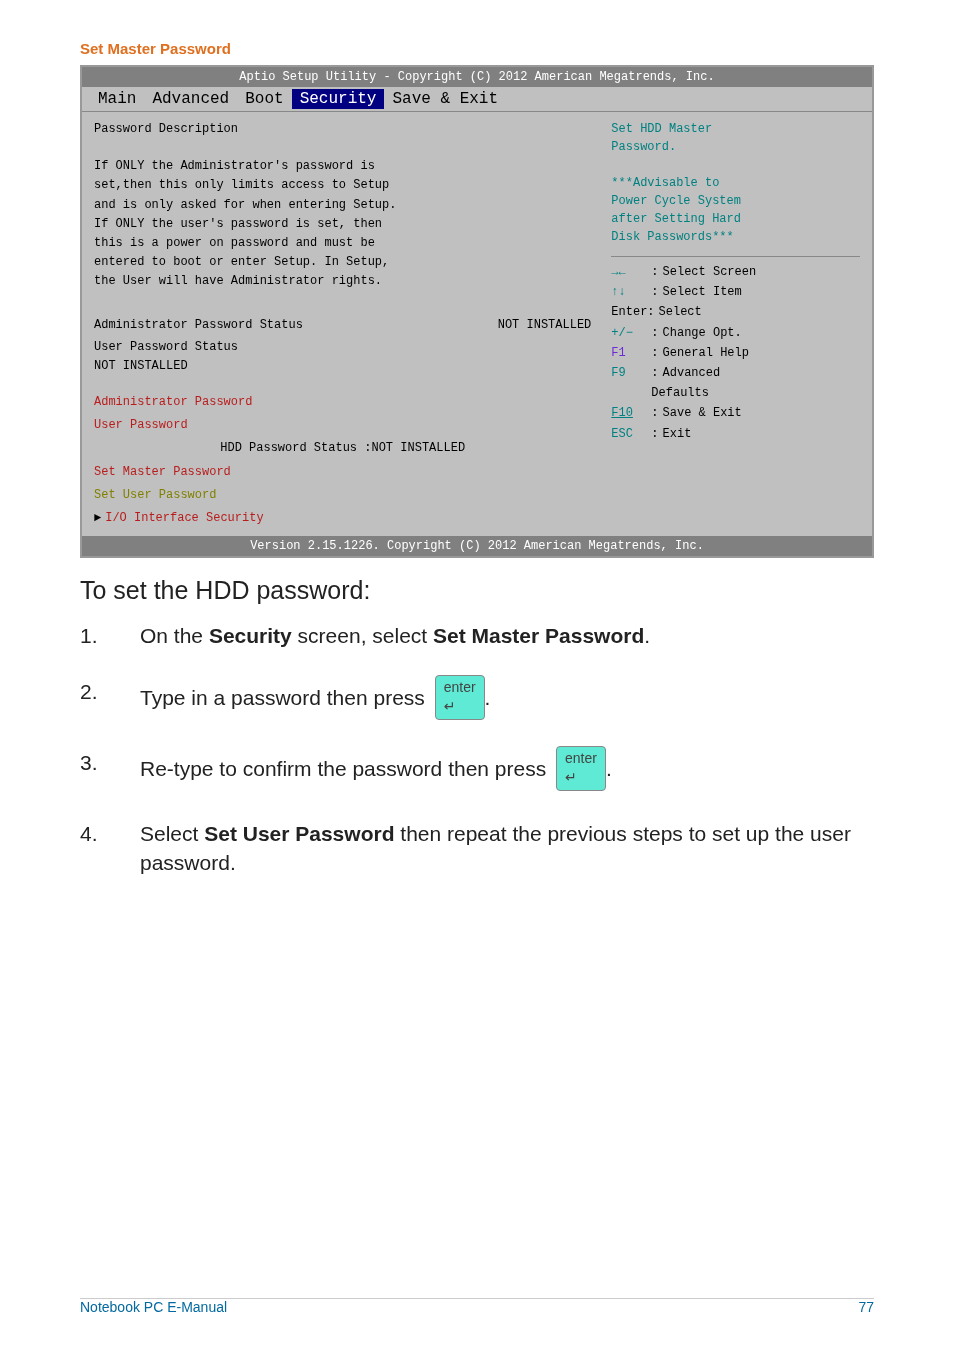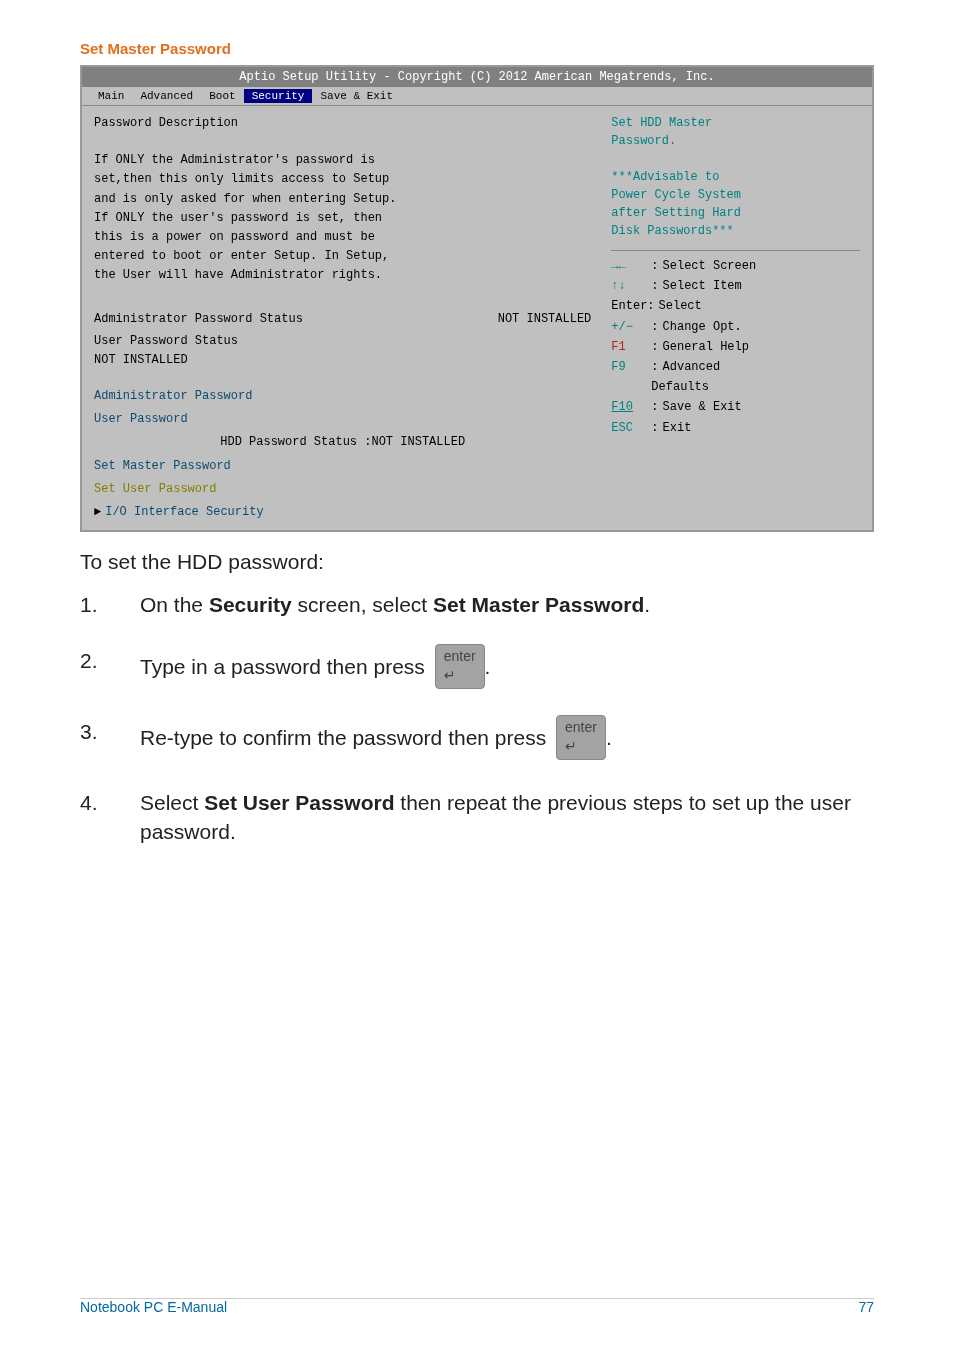--- a/index.html
+++ b/index.html
@@ -53,21 +53,21 @@
     }
     .bios-menubar {
       background: #c0c0c0;
       display: flex;
       gap: 0;
       padding: 2px 8px;
       border-bottom: 1px solid #888;
     }
     .bios-menu-item {
       padding: 1px 8px;
-      font-size: 11px;
+      font-size: 16px;
       color: #000;
       font-family: 'Courier New', Courier, monospace;
     }
     .bios-menu-item.active {
       background: #000080;
       color: #fff;
     }
     .bios-body {
       display: flex;
       padding: 8px 12px;
@@ -94,37 +94,37 @@
     }
     .bios-desc {
       color: #000;
       margin-bottom: 10px;
     }
     .bios-item {
       color: #808000;
       cursor: default;
     }
     .bios-item.cyan {
-      color: #0c4a6e;
+      color: #b91c1c;
     }
     .bios-footer {
       background: #808080;
       color: #fff;
       text-align: center;
       padding: 3px 6px;
       font-size: 12px;
     }
     .arrow-pointer {
       color: #000;
       font-weight: bold;
     }
     
     .instruction-heading {
       font-family: Arial, sans-serif;
-      font-size: 21px;
+      font-size: 25px;
       margin: 18px 0 16px 0;
       color: #222;
     }
     .steps-list {
       list-style: none;
       padding: 0;
     }
     .steps-list li {
       display: flex;
       align-items: flex-start;
@@ -147,21 +147,21 @@
     
     .enter-key {
       display: inline-flex;
       align-items: center;
       justify-content: center;
       border: 1.5px solid #888;
       border-radius: 4px;
       padding: 2px 8px;
       font-size: 12px;
       font-family: Arial, sans-serif;
-      background: #a3a3a3;
+      background: #5eead4;
       vertical-align: middle;
       margin-left: 4px;
       min-width: 48px;
       min-height: 28px;
       color: #444;
       position: relative;
       top: -2px;
     }
     .enter-arrow {
       font-size: 14px;
@@ -290,21 +290,21 @@
           <div class="hint-line">
             <span class="hint-key" style="color:#000; min-width:36px;">Enter:</span>
             <span class="hint-desc">Select</span>
           </div>
           <div class="hint-line">
             <span class="hint-key" style="color:#008080;">+/−</span>
             <span class="hint-sep">:</span>
             <span class="hint-desc">Change Opt.</span>
           </div>
           <div class="hint-line">
-            <span class="hint-key" style="color:#b91c1c;">F1</span>
+            <span class="hint-key" style="color:#6d28d9;">F1</span>
             <span class="hint-sep">:</span>
             <span class="hint-desc">General Help</span>
           </div>
           <div class="hint-line">
             <span class="hint-key" style="color:#008080;">F9</span>
             <span class="hint-sep">:</span>
             <span class="hint-desc">Advanced</span>
           </div>
           <div class="hint-line">
             <span class="hint-key" style="min-width:36px;"></span>
@@ -316,20 +316,21 @@
             <span class="hint-desc">Save &amp; Exit</span>
           </div>
           <div class="hint-line">
             <span class="hint-key" style="color:#008080;">ESC</span>
             <span class="hint-sep">:</span>
             <span class="hint-desc">Exit</span>
           </div>
         </div>
       </div>
     </div>
+    <div class="bios-footer">Version 2.15.1226. Copyright (C) 2012 American Megatrends, Inc.</div>
   </div>
 
   <div class="instruction-heading">To set the HDD password:</div>
 
   <ol class="steps-list">
     <li>
       <span class="step-number">1.</span>
       <span class="step-text">
         On the <strong>Security</strong> screen, select <strong>Set Master Password</strong>.
       </span>

